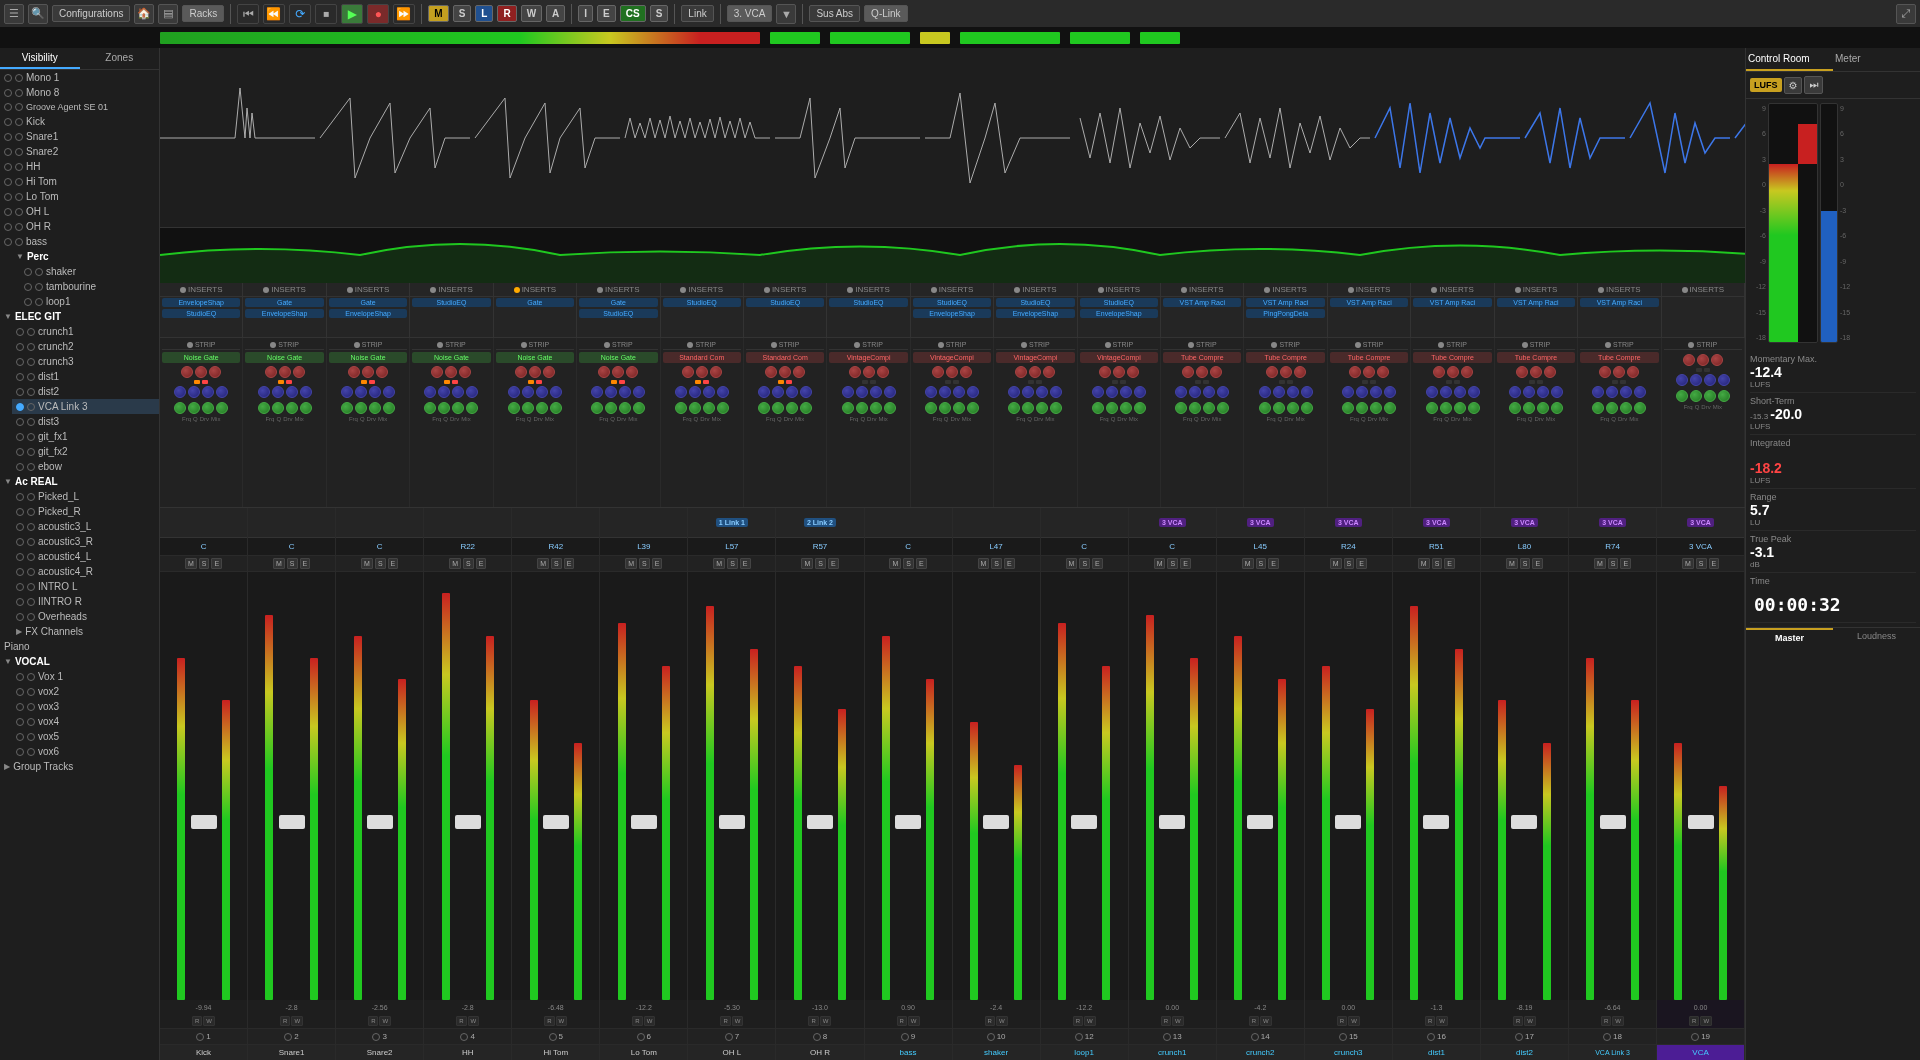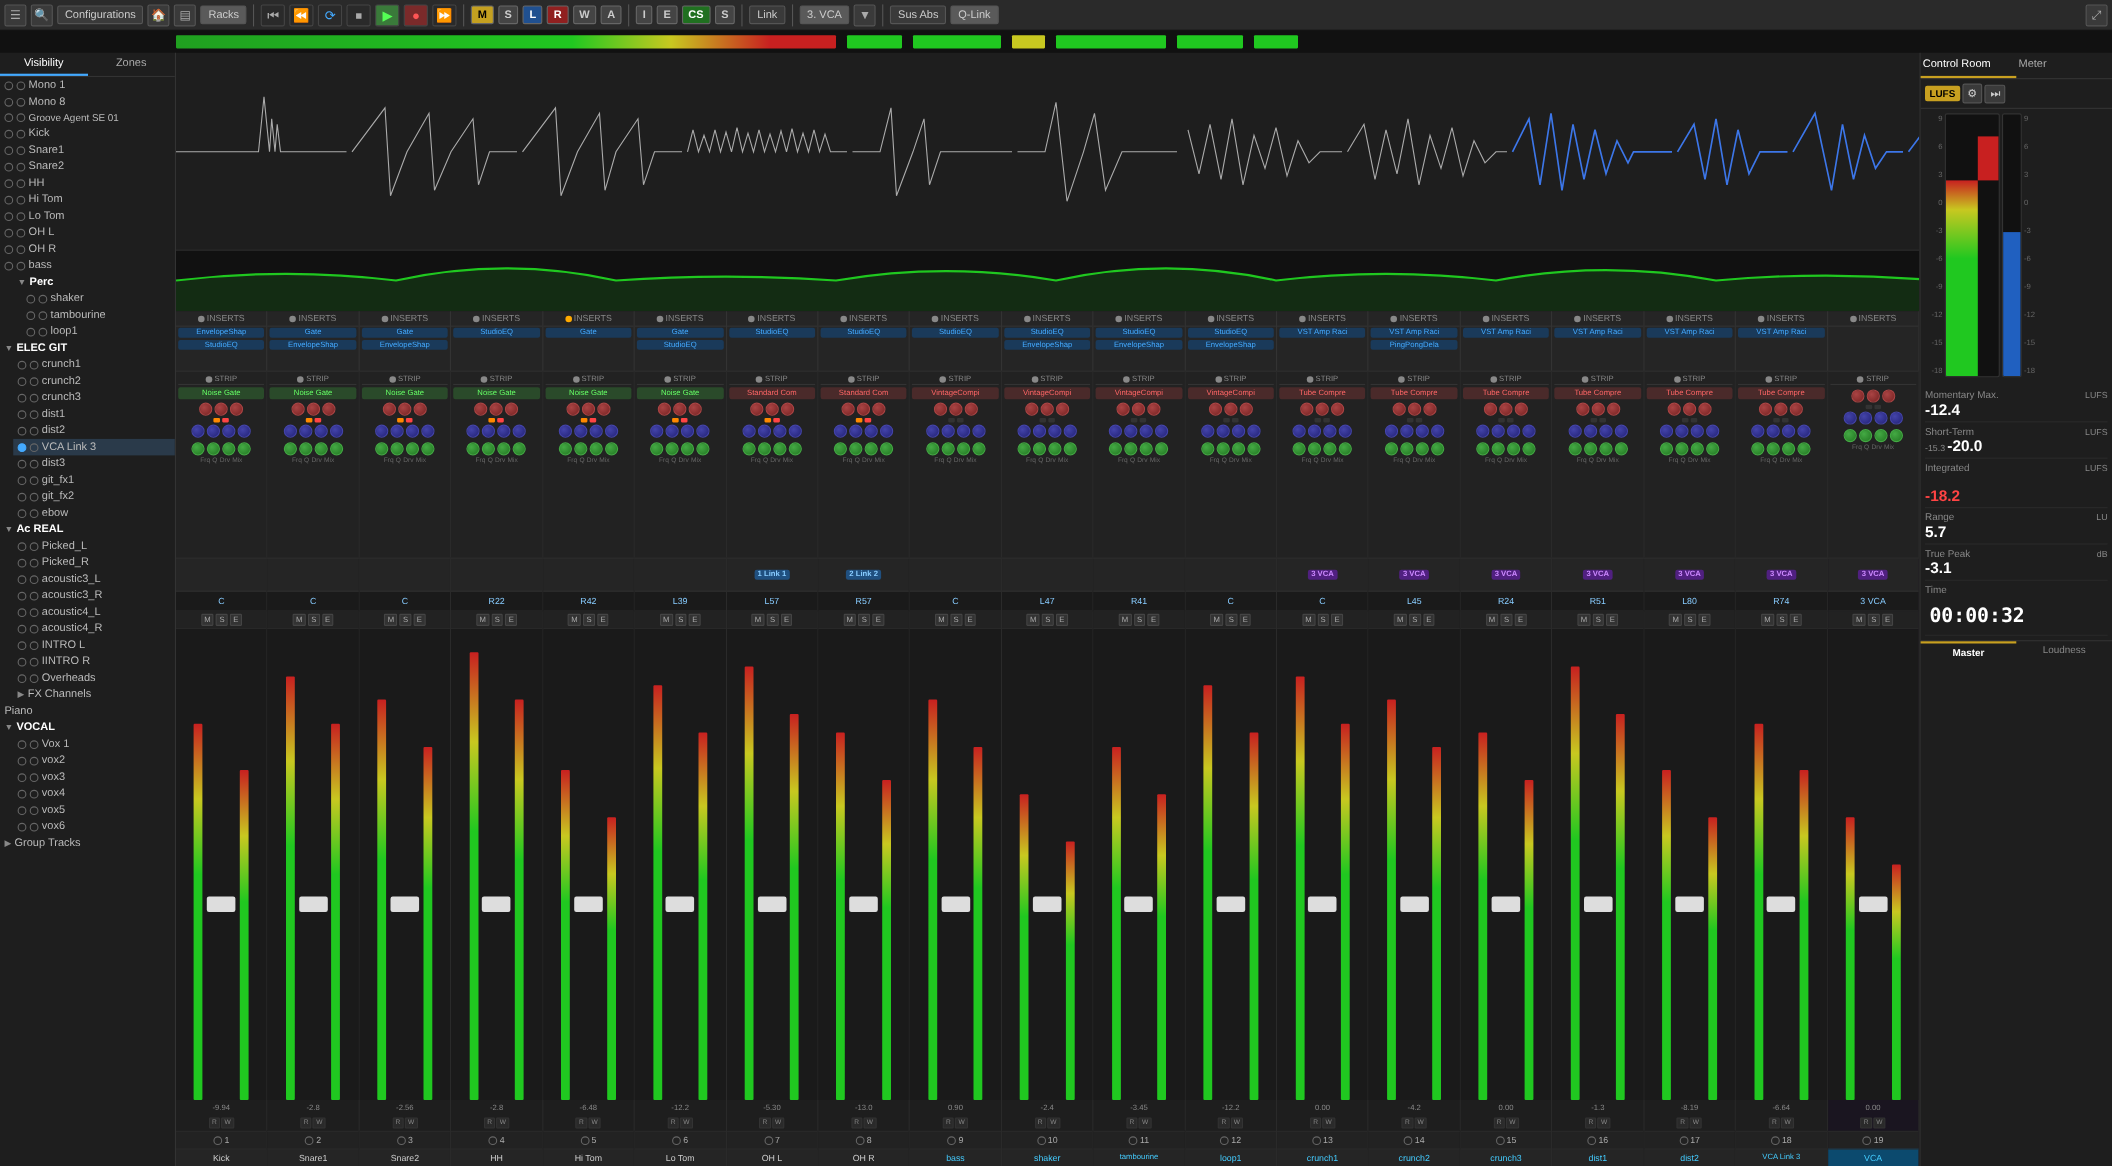--- a/index.html
+++ b/index.html
@@ -473,20 +473,21 @@
     .loudness-stats {
       width: 100%;
       padding: 4px;
     }
     .stat-row {
       display: flex;
       justify-content: space-between;
       align-items: baseline;
       padding: 3px 0;
       border-bottom: 1px solid #2a2a2a;
+      flex-direction: column;
     }
     .stat-label {
       font-size: 9px;
       color: #888;
     }
     .stat-value {
       font-size: 14px;
       font-weight: bold;
     }
     .stat-value.red { color: #f44; margin-top: 12px; }
@@ -556,21 +557,21 @@
     }
     .ml-tab.active { color: #fff; border-top: 2px solid #c8a020; font-weight: bold; }
 
     
     ::-webkit-scrollbar { width: 6px; }
     ::-webkit-scrollbar-track { background: #111; }
     ::-webkit-scrollbar-thumb { background: #444; border-radius: 3px; }
 
     
     .fader-col.vca { background: #1a1520; }
-    .fader-col.vca .fader-name { background: #0c4a6e; color: #c8f; }
+    .fader-col.vca .fader-name { background: #4c1d95; color: #c8f; }
   </style>
 </head>
 <body>
 
 <div id="toolbar">
   <div class="toolbar-icon">☰</div>
   <div class="toolbar-icon">🔍</div>
   <div class="toolbar-btn">Configurations</div>
   <div class="toolbar-icon">🏠</div>
   <div class="toolbar-icon">▤</div>
@@ -1928,41 +1929,20 @@
           <div class="fader-db">-2.4</div>
           <div class="fader-rw">
             <div class="rw-btn">R</div>
             <div class="rw-btn">W</div>
           </div>
           <div class="fader-channel-num"><div class="channel-dot"></div>10</div>
           <div class="fader-name" style="color: rgb(68, 204, 255); font-size: 8px;">shaker</div>
         </div>
         <div class="fader-col">
           <div class="fader-top"></div>
-          <div class="fader-routing">R41</div>
-          <div class="fader-mse">
-            <div class="fader-btn">M</div>
-            <div class="fader-btn">S</div>
-            <div class="fader-btn">E</div>
-          </div>
-          <div class="fader-meter-area" style="position: relative; height: 120px;">
-            <div style="width: 8px; height: 75%; background: linear-gradient(to top, rgb(32, 200, 32) 60%, rgb(200, 200, 32) 80%, rgb(200, 32, 32) 100%); border-radius: 1px; position: absolute; left: 20%; bottom: 0px;"></div>
-            <div style="width: 8px; height: 65%; background: linear-gradient(to top, rgb(32, 200, 32) 60%, rgb(200, 200, 32) 80%, rgb(200, 32, 32) 100%); border-radius: 1px; position: absolute; right: 20%; bottom: 0px;"></div>
-            <div style="width: 26px; height: 14px; background: rgb(221, 221, 221); border-radius: 2px; cursor: pointer; position: absolute; bottom: 40%; left: 50%; transform: translateX(-50%); z-index: 2;"></div>
-          </div>
-          <div class="fader-db">-3.45</div>
-          <div class="fader-rw">
-            <div class="rw-btn">R</div>
-            <div class="rw-btn">W</div>
-          </div>
-          <div class="fader-channel-num"><div class="channel-dot"></div>11</div>
-          <div class="fader-name" style="color: rgb(68, 204, 255); font-size: 7px;">tambourine</div>
-        </div>
-        <div class="fader-col">
-          <div class="fader-top"></div>
           <div class="fader-routing">C</div>
           <div class="fader-mse">
             <div class="fader-btn">M</div>
             <div class="fader-btn">S</div>
             <div class="fader-btn">E</div>
           </div>
           <div class="fader-meter-area" style="position: relative; height: 120px;">
             <div style="width: 8px; height: 88%; background: linear-gradient(to top, rgb(32, 200, 32) 60%, rgb(200, 200, 32) 80%, rgb(200, 32, 32) 100%); border-radius: 1px; position: absolute; left: 20%; bottom: 0px;"></div>
             <div style="width: 8px; height: 78%; background: linear-gradient(to top, rgb(32, 200, 32) 60%, rgb(200, 200, 32) 80%, rgb(200, 32, 32) 100%); border-radius: 1px; position: absolute; right: 20%; bottom: 0px;"></div>
             <div style="width: 26px; height: 14px; background: rgb(221, 221, 221); border-radius: 2px; cursor: pointer; position: absolute; bottom: 40%; left: 50%; transform: translateX(-50%); z-index: 2;"></div>

